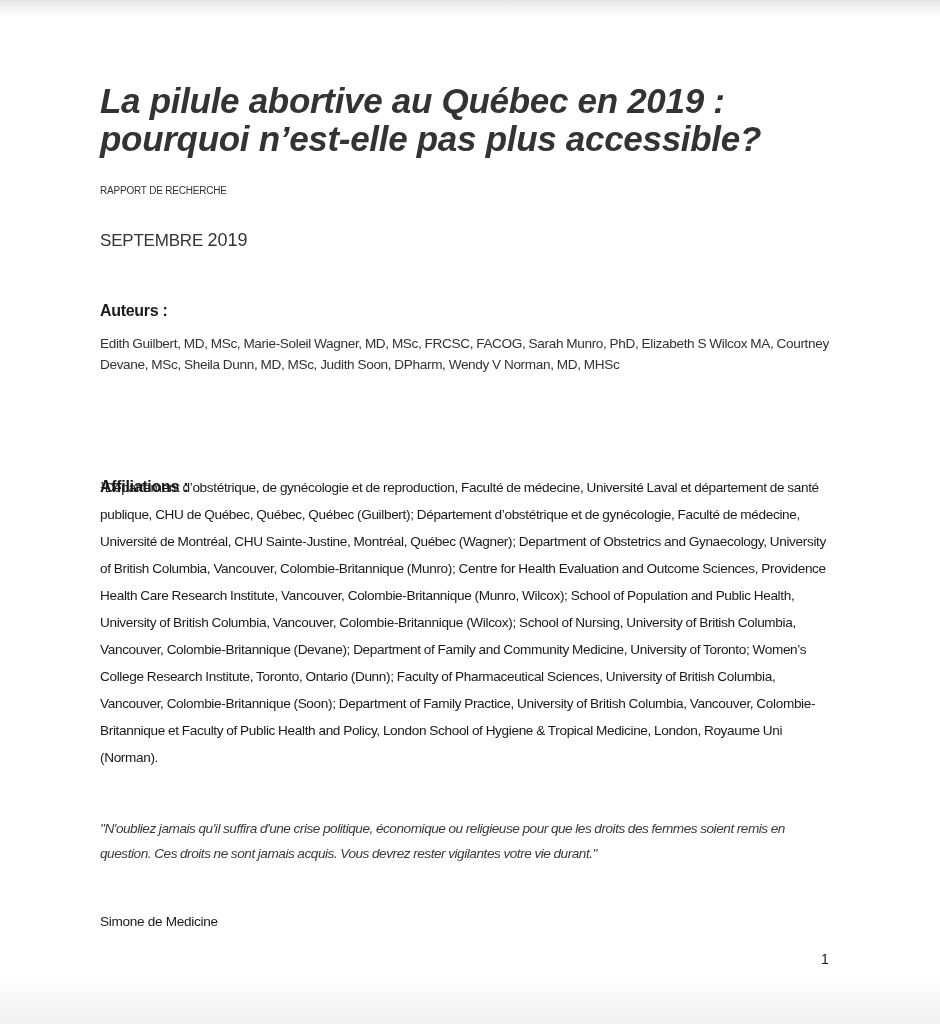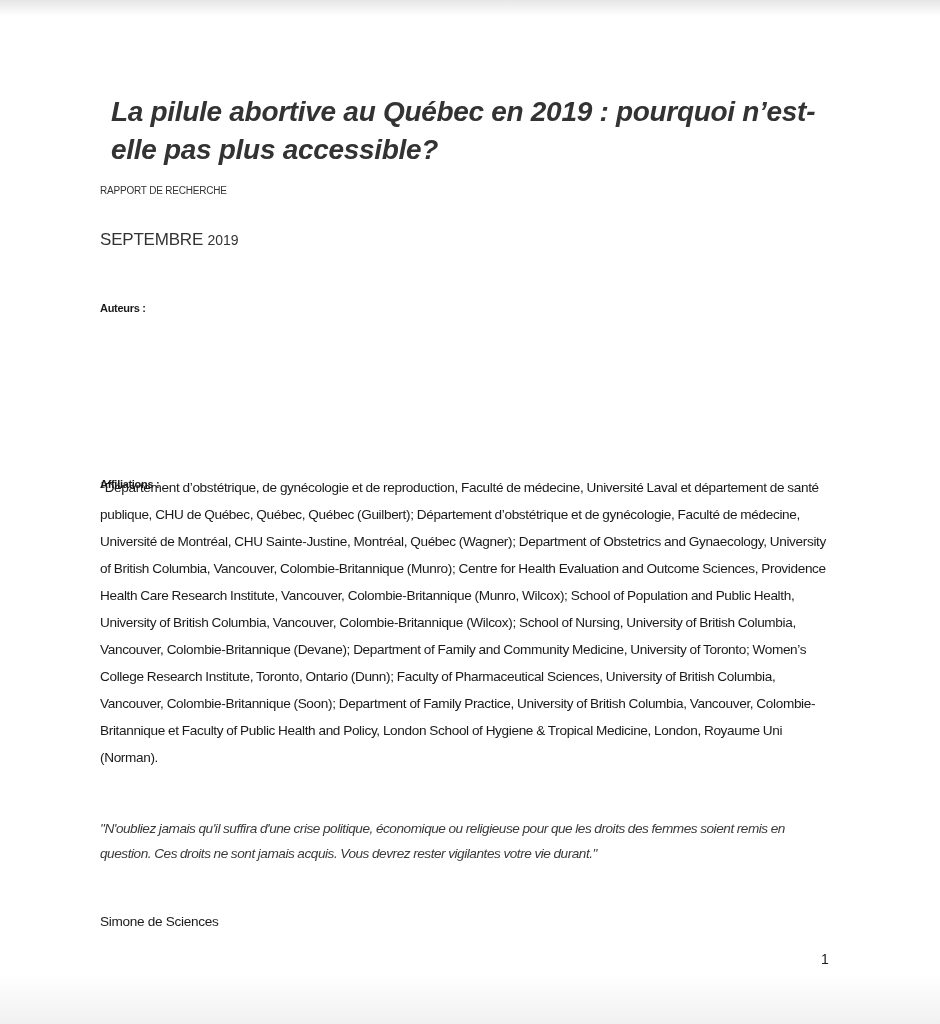--- a/index.html
+++ b/index.html
@@ -30,27 +30,27 @@
     .page {
       position: absolute;
       left: 0; top: 0;
       width: 940px; height: 1024px;
     }
     .title {
       position: absolute;
       left: 100px;
       top: 82px;
       width: 720px;
-      font-size: 28px;
+      font-size: 35px;
       line-height: 38px;
       font-weight: bold;
       font-style: italic;
       color: #333333;
       letter-spacing: -0.3px;
-      margin: 11px;
+      margin: 0;
     }
     .report-type {
       position: absolute;
       left: 100px;
       top: 185px;
       font-size: 10px;
       color: #333333;
       letter-spacing: -0.2px;
     }
     .date {
@@ -58,26 +58,26 @@
       left: 100px;
       top: 230px;
       color: #333333;
       white-space: nowrap;
     }
     .date .month {
       font-size: 17px;
       letter-spacing: -0.2px;
     }
     .date .year {
-      font-size: 14px;
+      font-size: 18px;
     }
     .section-heading {
       position: absolute;
       left: 100px;
-      font-size: 11px;
+      font-size: 16px;
       font-weight: bold;
       color: #1a1a1a;
       letter-spacing: -0.3px;
     }
     .authors-heading { top: 302px; }
     .affiliations-heading { top: 443px; margin-top: 35px; }
     .paragraph {
       position: absolute;
       left: 100px;
       width: 735px;
@@ -135,22 +135,23 @@
   <h1 class="title">La pilule abortive au Québec en 2019 : pourquoi n’est-elle pas plus accessible?</h1>
 
   <div class="report-type">RAPPORT DE RECHERCHE</div>
 
   <div class="date">
     <span class="month">SEPTEMBRE</span>
     <span class="year">2019</span>
   </div>
 
   <div class="section-heading authors-heading">Auteurs :</div>
+  <div class="paragraph authors-text">Edith Guilbert, MD, MSc, Marie-Soleil Wagner, MD, MSc, FRCSC, FACOG, Sarah Munro, PhD, Elizabeth S Wilcox MA, Courtney Devane, MSc, Sheila Dunn, MD, MSc, Judith Soon, DPharm, Wendy V Norman, MD, MHSc</div>
 
   <div class="section-heading affiliations-heading">Affiliations :</div>
   <div class="paragraph affiliations-text"><sup>1</sup><span>Département d’obstétrique, de gynécologie et de reproduction, Faculté de médecine, Université Laval et département de santé publique, CHU de Québec, Québec, Québec (Guilbert); Département d’obstétrique et de gynécologie, Faculté de médecine, Université de Montréal, CHU Sainte-Justine, Montréal, Québec (Wagner); Department of Obstetrics and Gynaecology, University of British Columbia, Vancouver, Colombie-Britannique (Munro); Centre for Health Evaluation and Outcome Sciences, Providence Health Care Research Institute, Vancouver, Colombie-Britannique (Munro, Wilcox); School of Population and Public Health, University of British Columbia, Vancouver, Colombie-Britannique (Wilcox); School of Nursing, University of British Columbia, Vancouver, Colombie-Britannique (Devane); Department of Family and Community Medicine, University of Toronto; Women’s College Research Institute, Toronto, Ontario (Dunn); Faculty of Pharmaceutical Sciences, University of British Columbia, Vancouver, Colombie-Britannique (Soon); Department of Family Practice, University of British Columbia, Vancouver, Colombie-Britannique et Faculty of Public Health and Policy, London School of Hygiene &amp; Tropical Medicine, London, Royaume Uni (Norman).</span></div>
 
   <div class="paragraph quote-text">"N'oubliez jamais qu'il suffira d'une crise politique, économique ou religieuse pour que les droits des femmes soient remis en question. Ces droits ne sont jamais acquis. Vous devrez rester vigilantes votre vie durant."</div>
-  <div class="quote-author">Simone de Sciences</div>
+  <div class="quote-author">Simone de Medicine</div>
 
   <div class="page-number">1</div>
 
 </div>
 
 </body></html>

